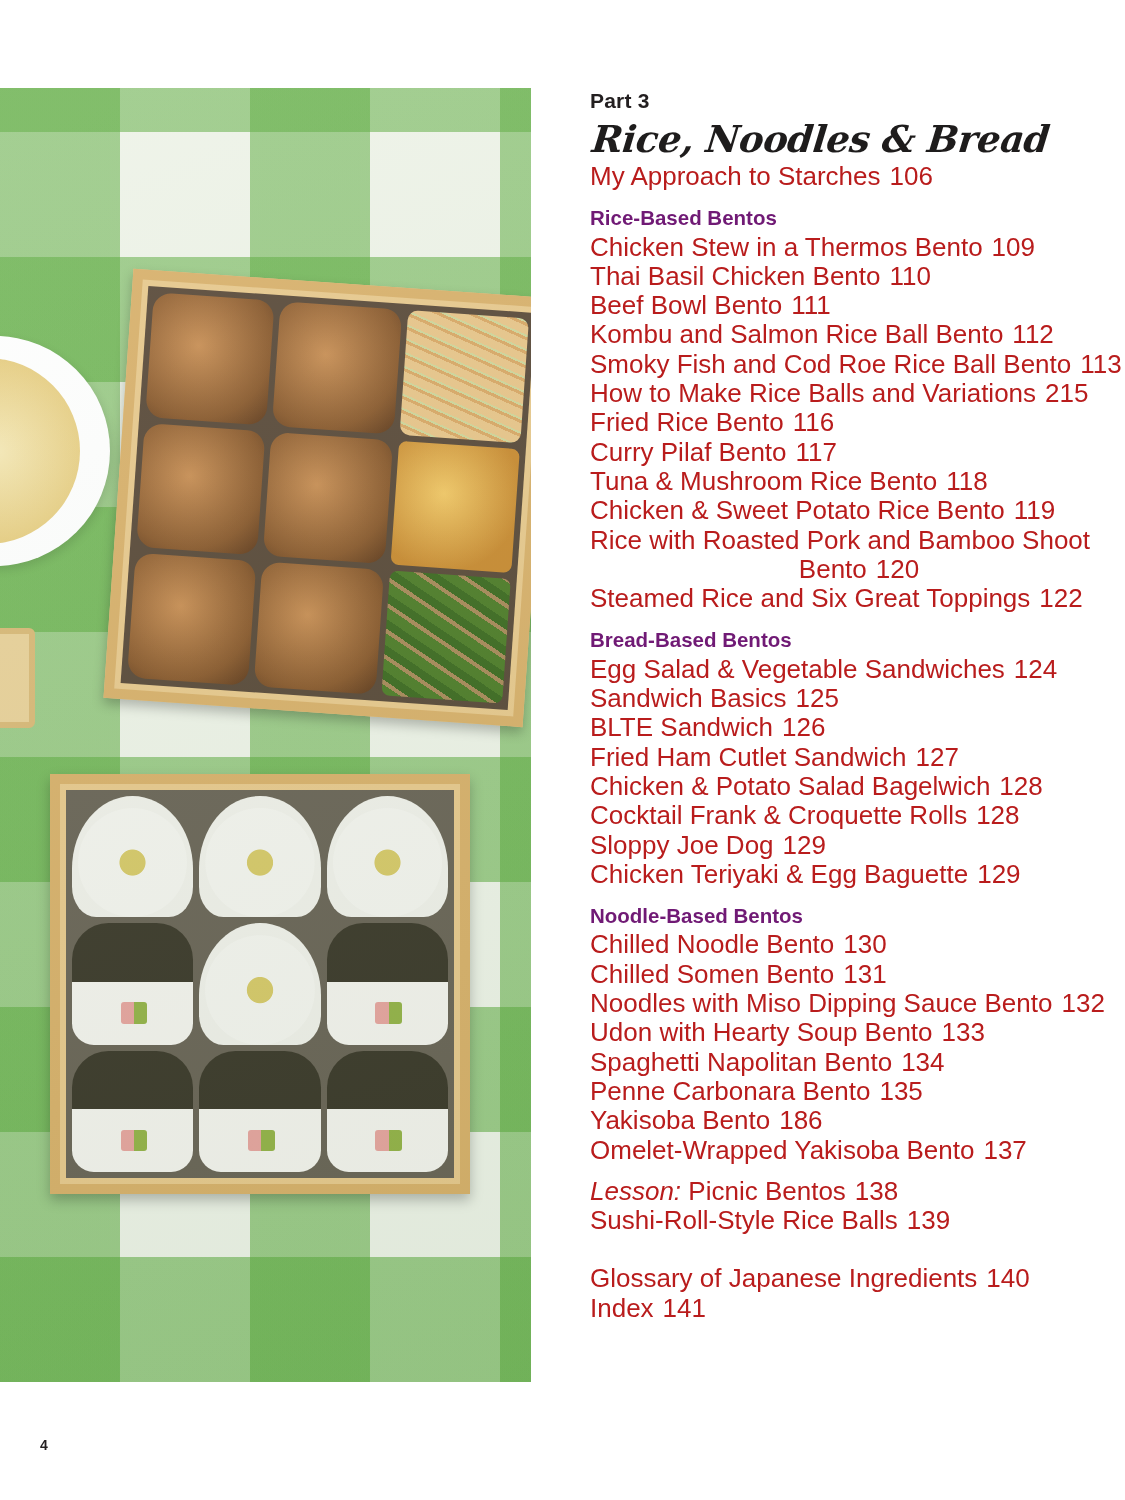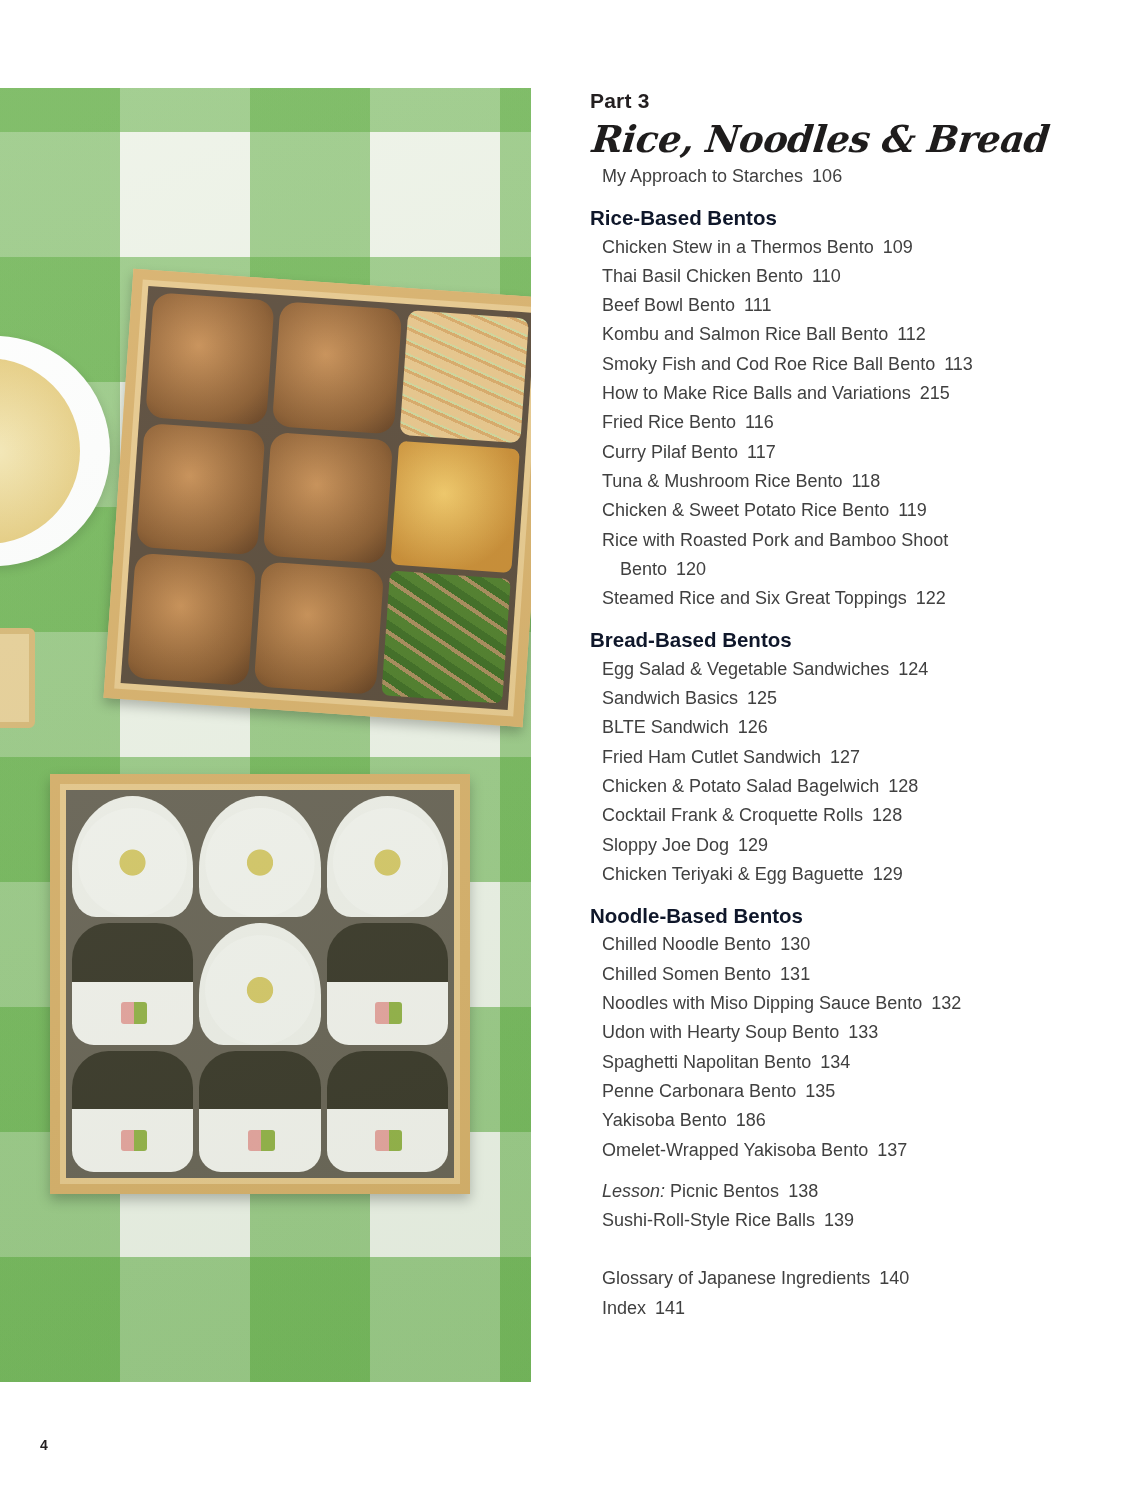--- a/index.html
+++ b/index.html
@@ -55,25 +55,25 @@
     .food.nori::after { content: ""; position: absolute; left: 40%; top: 65%; width: 22%; height: 18%; background: linear-gradient(90deg, #e7a5a0 0 50%, #95b34a 50%); border-radius: 3px; }
 
     
     .toc { position: absolute; left: 590px; top: 88px; width: 520px; }
     .part-label { font-size: 21px; font-weight: bold; line-height: 26px; color: #231f20; letter-spacing: 0.2px; }
     .part-title {
       font-family: "DejaVu Serif", serif; font-style: italic; font-weight: bold;
       font-size: 37px; line-height: 46px; color: #1e1c1c; margin-top: 2px; letter-spacing: -0.5px;
       transform: skewX(-6deg); transform-origin: left bottom;
     }
-    .entry { font-size: 18px; line-height: 29.3px; color: #404040; white-space: nowrap; margin-left: 12px; }
+    .entry { font-size: 26px; line-height: 29.3px; color: #b91c1c; white-space: nowrap; }
     .entry .page { margin-left: 9px; }
     .entry.wrap { white-space: normal; }
-    .entry .cont { display: block; padding-left: 18px; }
-    .section-heading { font-size: 20.5px; font-weight: bold; line-height: 29.3px; color: #0f172a; margin-top: 12px; }
+    .entry .cont { display: block; padding-left: 18px; text-align: center; }
+    .section-heading { font-size: 20.5px; font-weight: bold; line-height: 29.3px; color: #701a75; margin-top: 12px; }
     .lesson-label { font-style: italic; }
     .gap-sm { height: 12px; }
     .gap-lg { height: 29px; }
 
     .page-number { position: absolute; left: 40px; top: 1437px; font-size: 14px; font-weight: bold; color: #231f20; }
   </style>
 </head>
 <body>
 
 <div class="photo" aria-label="Overhead photo of two wooden bento boxes on a green gingham tablecloth: top box with fried cutlets, rolled omelet, sweet potato and sesame green beans; bottom box with nine nori-wrapped rice balls; a cup of tea at left.">

